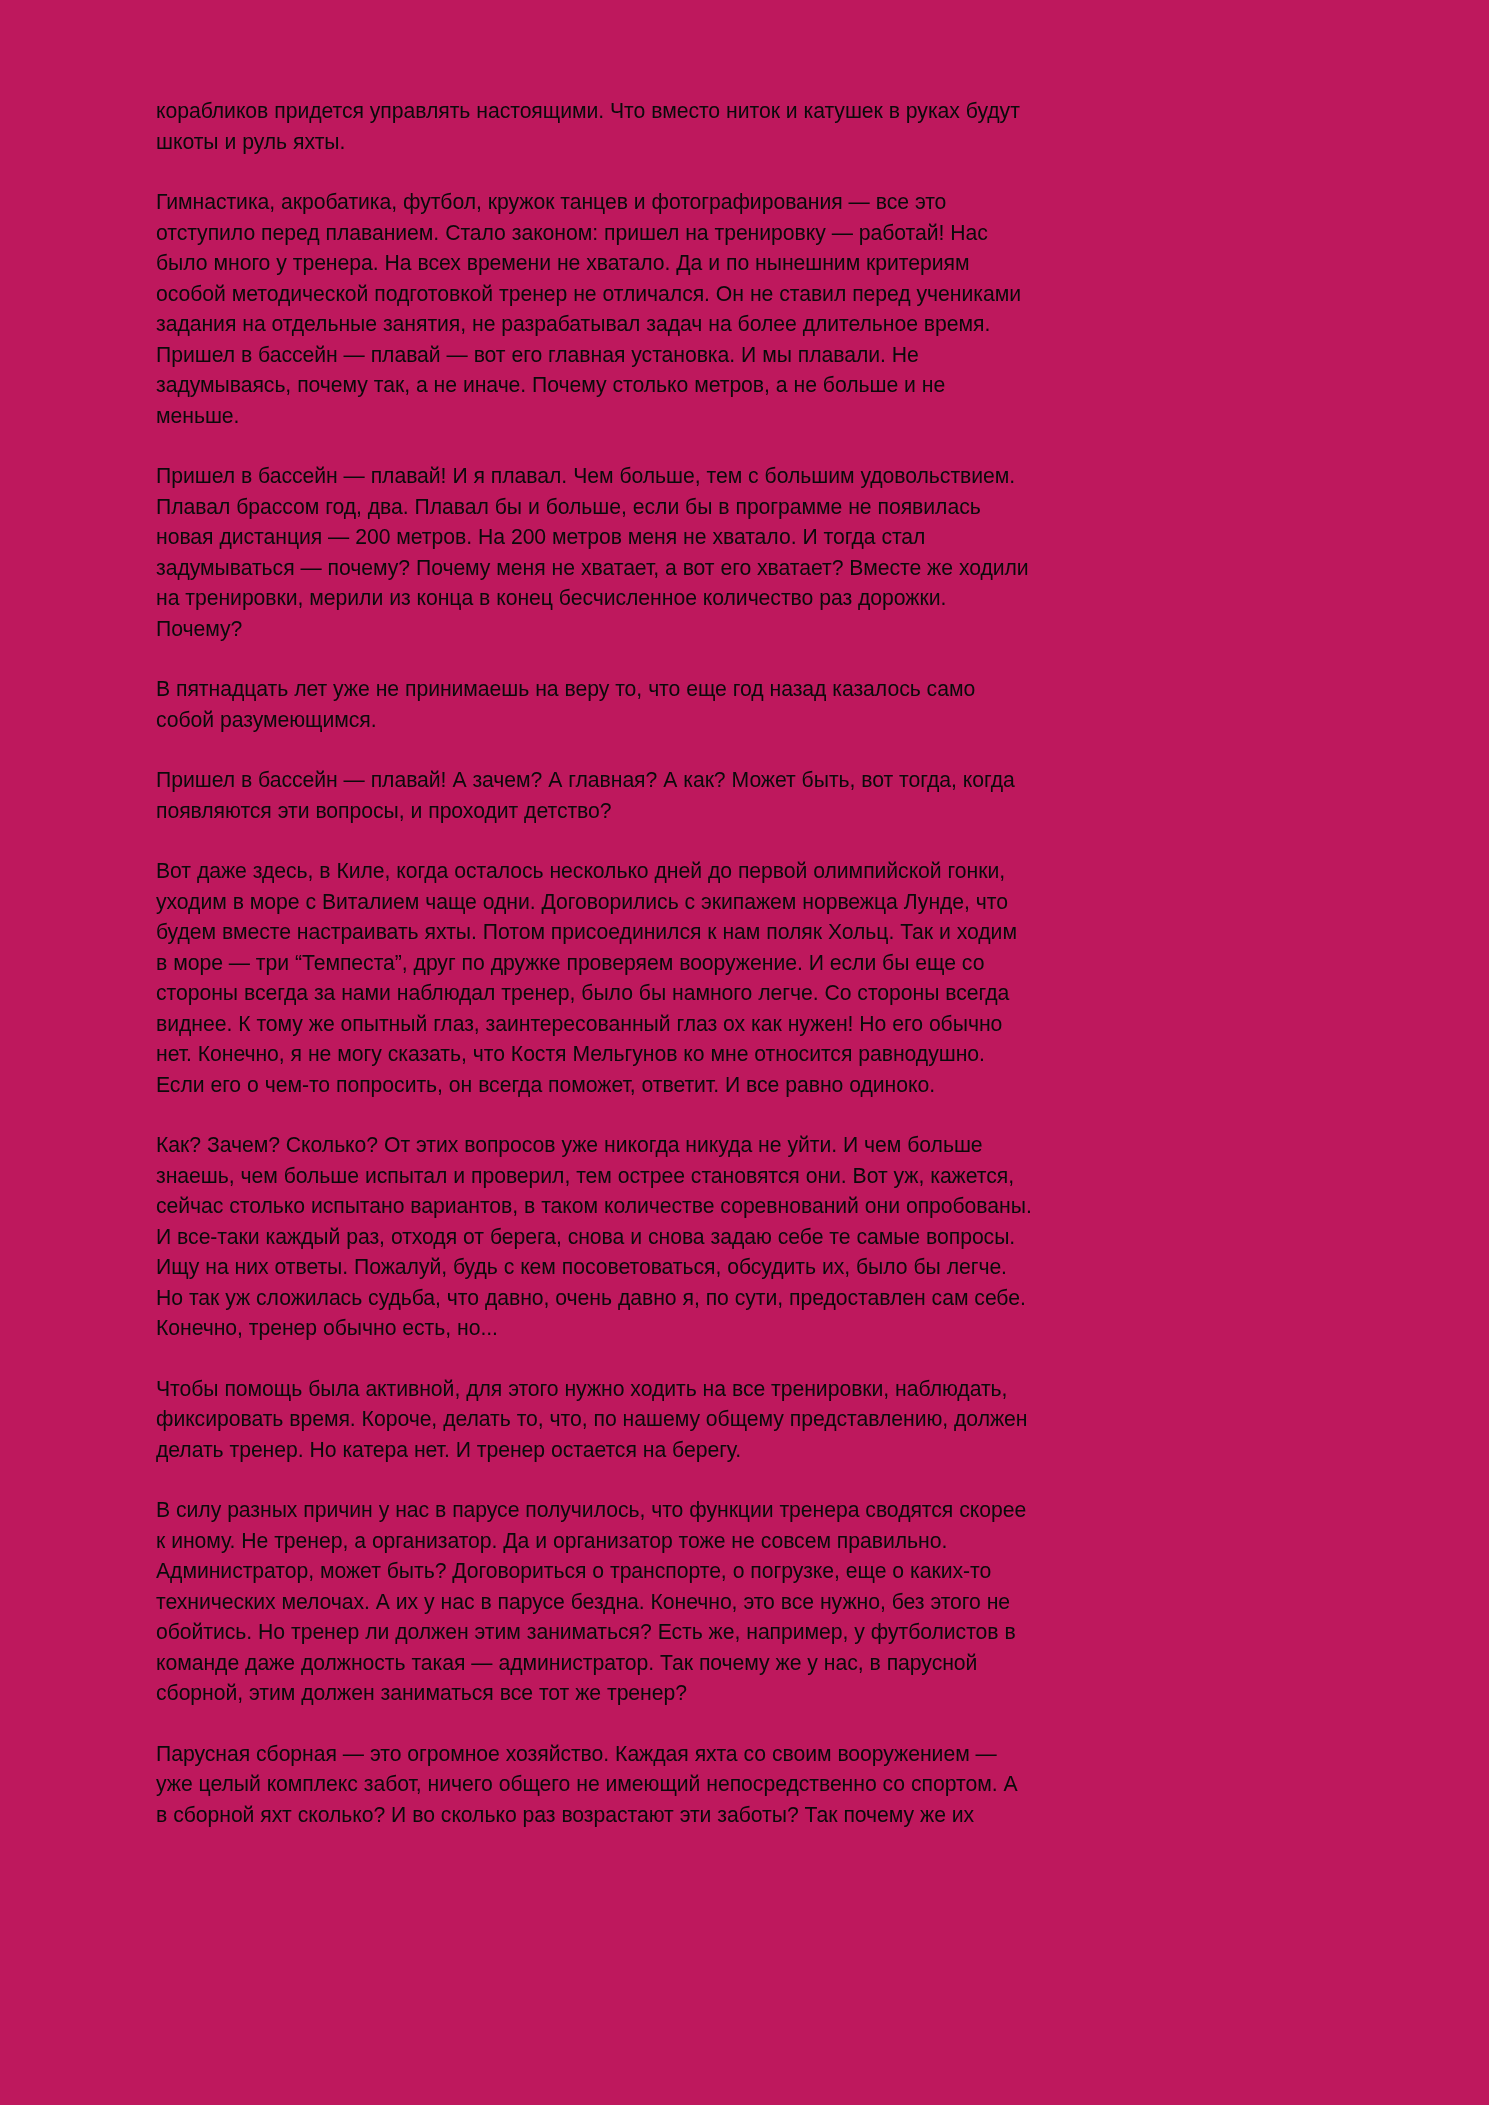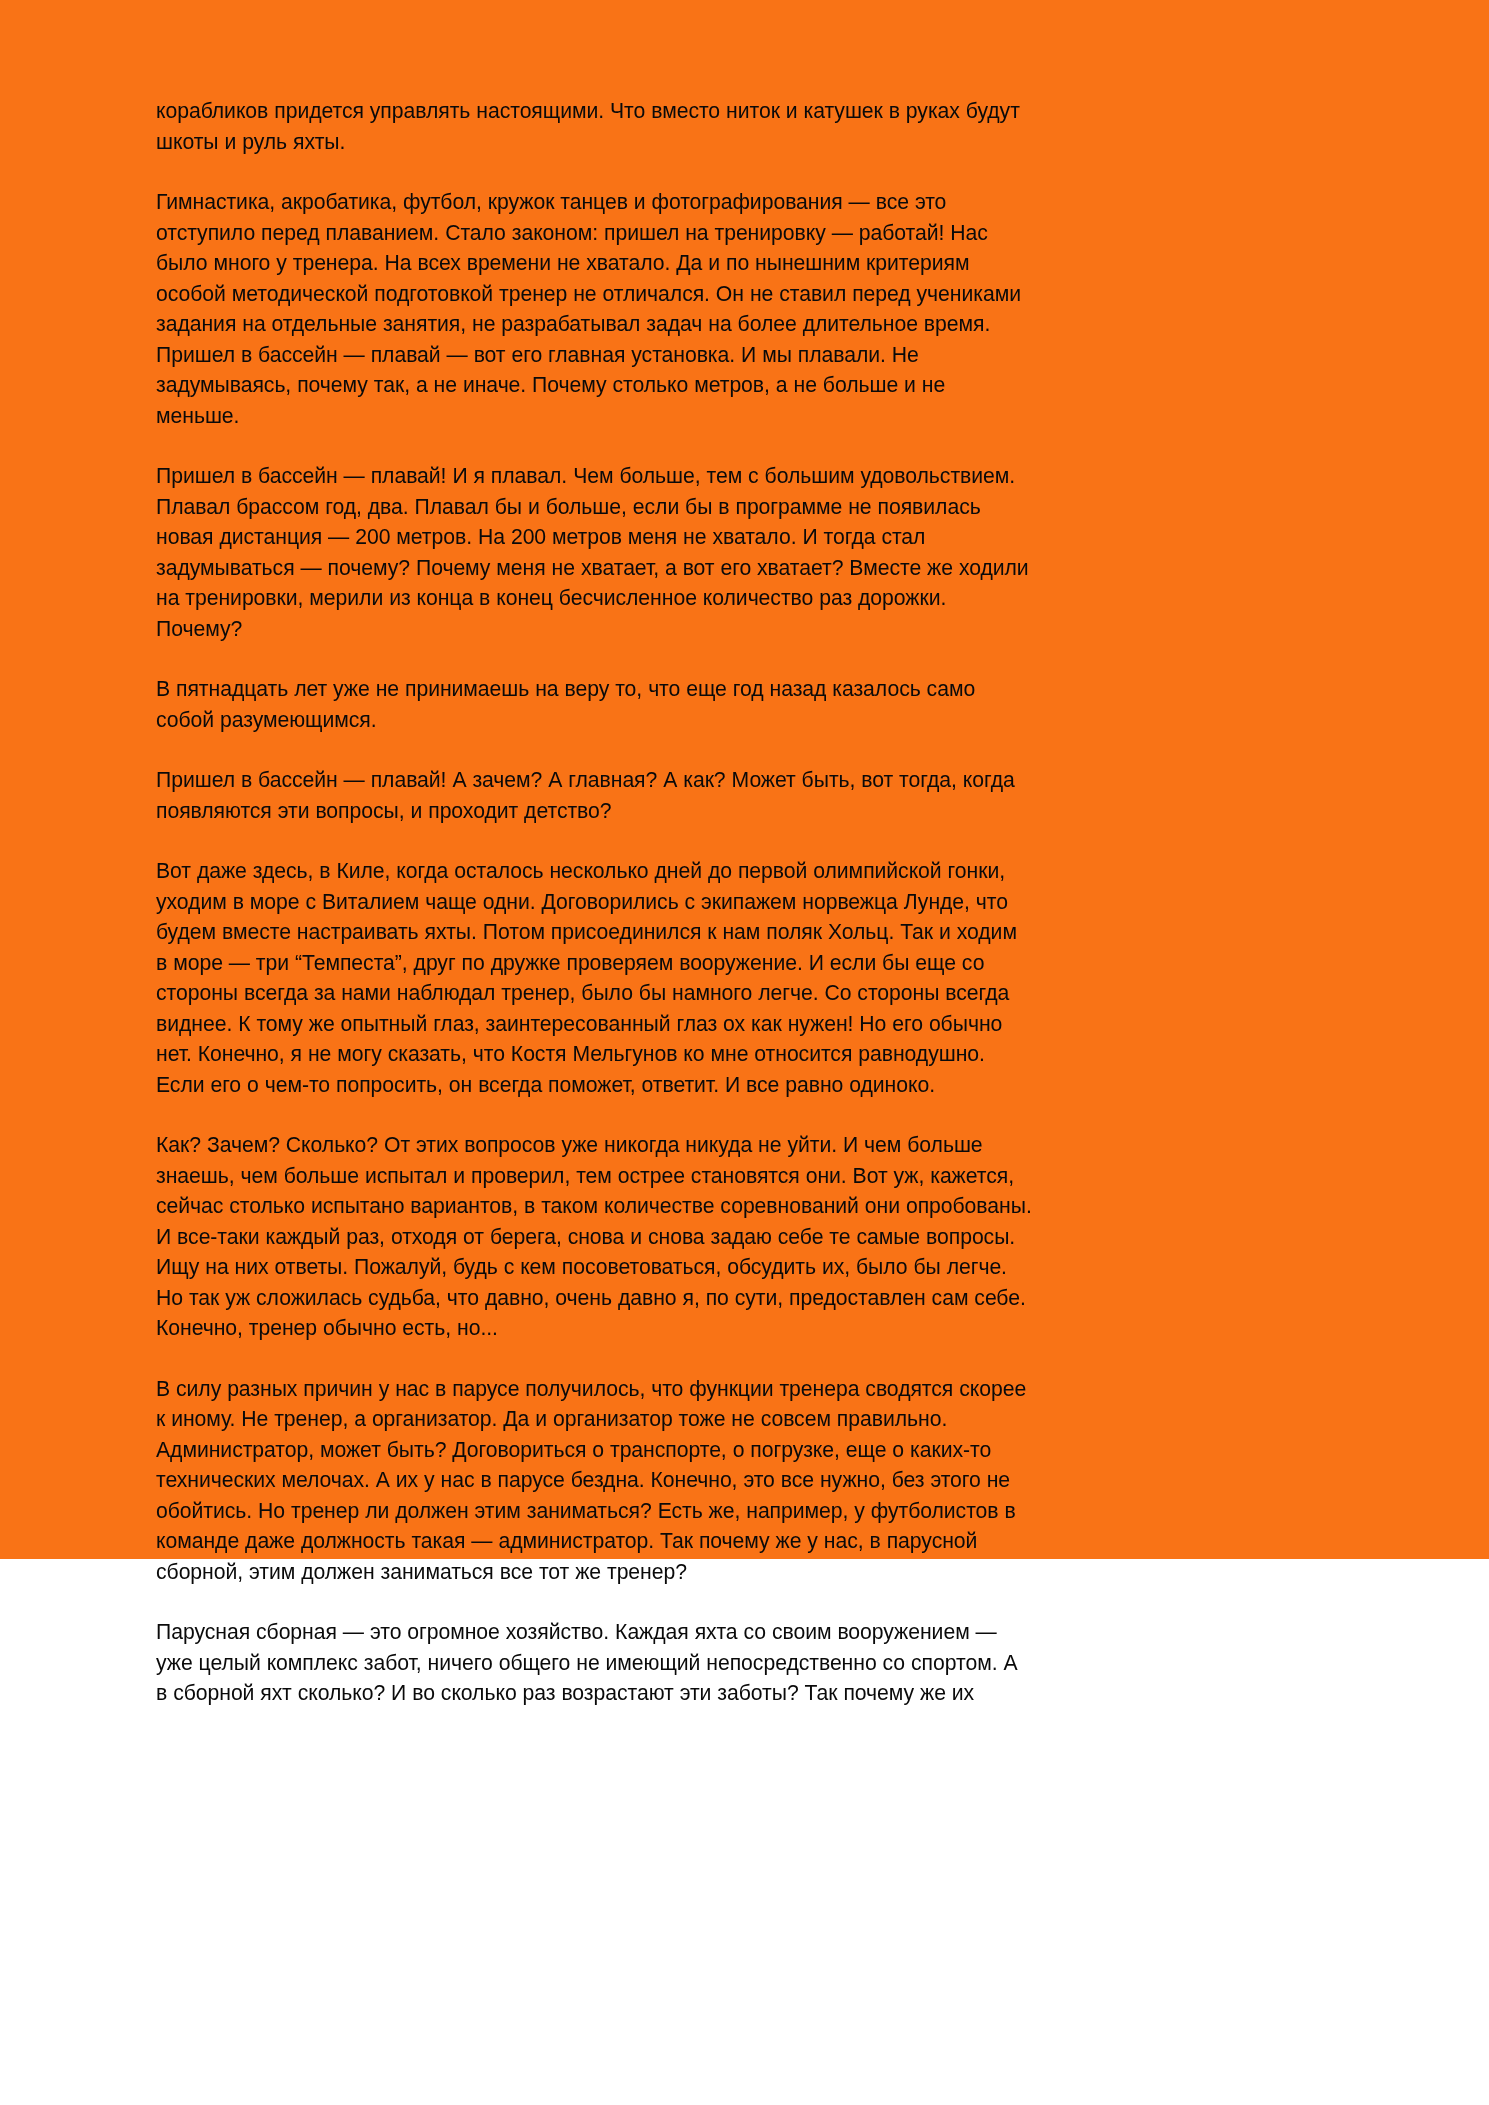--- a/index.html
+++ b/index.html
@@ -11,22 +11,22 @@
   body {
     width: 1489px;
     height: 2105px;
     font-family: "Liberation Sans", "DejaVu Sans", sans-serif;
     color: #000000;
     -webkit-font-smoothing: antialiased;
   }
   .page {
     position: relative;
     width: 1489px;
-    height: 1559px;
-    background: #f97316;
+    height: 2105px;
+    background: #be185d;
     box-sizing: border-box;
   }
   .text-column {
     position: absolute;
     left: 156px;
     top: 96px;
     width: 1186px;
   }
   .para {
     margin: 0 0 30px 0;
@@ -83,20 +83,23 @@
 Если его о чем-то попросить, он всегда поможет, ответит. И все равно одиноко.</p>
 
     <p class="para">Как? Зачем? Сколько? От этих вопросов уже никогда никуда не уйти. И чем больше
 знаешь, чем больше испытал и проверил, тем острее становятся они. Вот уж, кажется,
 сейчас столько испытано вариантов, в таком количестве соревнований они опробованы.
 И все-таки каждый раз, отходя от берега, снова и снова задаю себе те самые вопросы.
 Ищу на них ответы. Пожалуй, будь с кем посоветоваться, обсудить их, было бы легче.
 Но так уж сложилась судьба, что давно, очень давно я, по сути, предоставлен сам себе.
 Конечно, тренер обычно есть, но...</p>
 
+    <p class="para">Чтобы помощь была активной, для этого нужно ходить на все тренировки, наблюдать,
+фиксировать время. Короче, делать то, что, по нашему общему представлению, должен
+делать тренер. Но катера нет. И тренер остается на берегу.</p>
 
     <p class="para">В силу разных причин у нас в парусе получилось, что функции тренера сводятся скорее
 к иному. Не тренер, а организатор. Да и организатор тоже не совсем правильно.
 Администратор, может быть? Договориться о транспорте, о погрузке, еще о каких-то
 технических мелочах. А их у нас в парусе бездна. Конечно, это все нужно, без этого не
 обойтись. Но тренер ли должен этим заниматься? Есть же, например, у футболистов в
 команде даже должность такая — администратор. Так почему же у нас, в парусной
 сборной, этим должен заниматься все тот же тренер?</p>
 
     <p class="para">Парусная сборная — это огромное хозяйство. Каждая яхта со своим вооружением —

